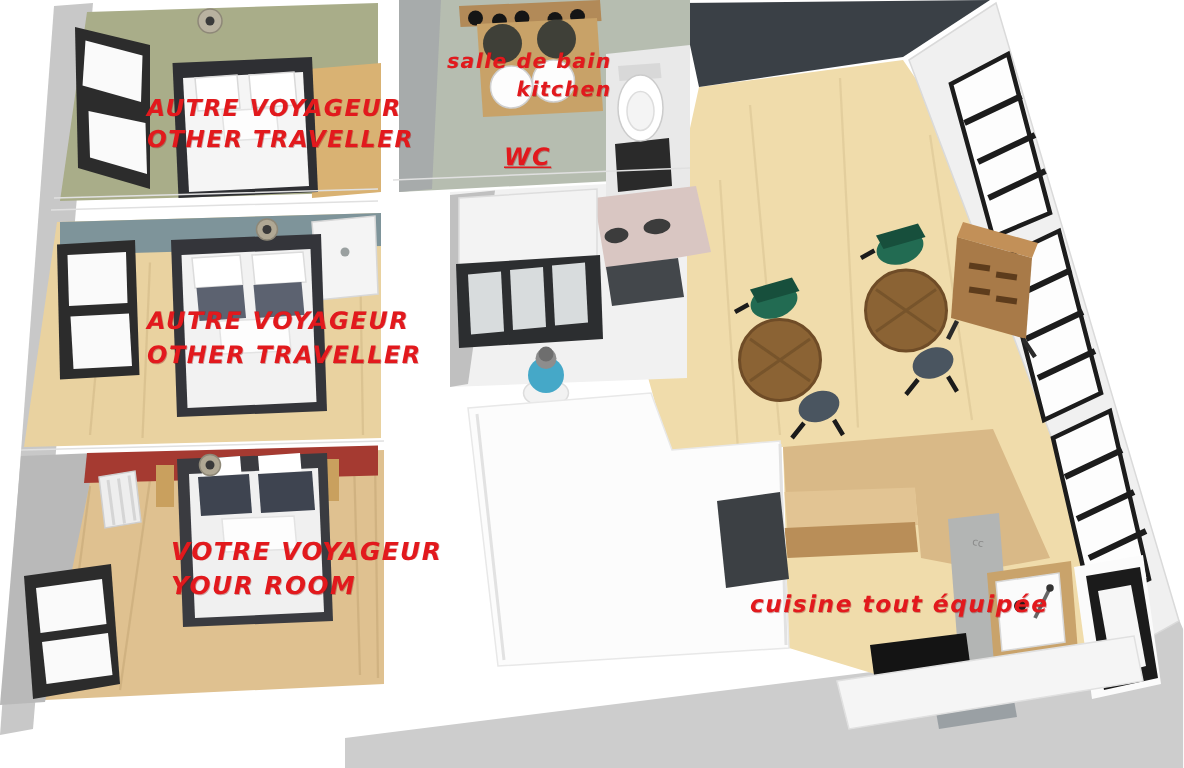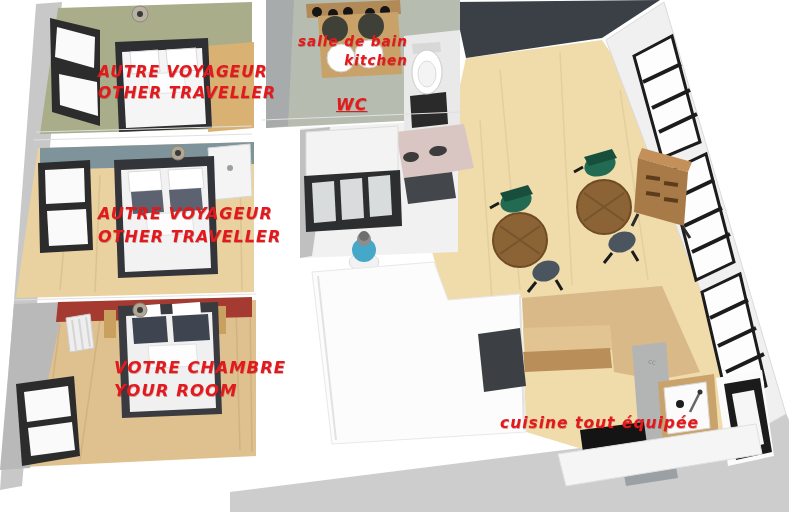--- a/index.html
+++ b/index.html
@@ -8,21 +8,21 @@
   .stage svg{position:absolute;left:0;top:0;}
   .plan-label{position:absolute;color:#e2191d;font-weight:700;font-style:italic;
               letter-spacing:1px;white-space:nowrap;line-height:1.35;
               text-shadow:0.5px 0.5px 0 rgba(140,10,10,.35);pointer-events:none;}
   .lbl-b1{left:98px;top:62px;font-size:15.5px;line-height:21px;}
   .lbl-b2{left:98px;top:202px;font-size:16px;line-height:23px;}
   .lbl-b3{left:114px;top:356px;font-size:16.5px;line-height:23px;}
   .lbl-bath{left:298px;top:32px;font-size:13.5px;line-height:19px;text-align:right;}
   .lbl-wc{left:336px;top:94px;font-size:16px;text-decoration:underline;}
   .lbl-ent{left:400px;top:330px;font-size:13.5px;line-height:19px;}
-  .lbl-kit{left:500px;top:412px;font-size:15.5px;line-height:22px;}
+  .lbl-kit{left:500px;top:392px;font-size:15.5px;line-height:22px;}
   .lbl-cc{left:648px;top:358px;font-size:7px;color:#8a8a8a;font-weight:400;
           font-style:normal;transform:rotate(12deg);text-shadow:none;letter-spacing:0;}
 </style>
 </head>
 <body>
 
 <div class="stage">
 <svg width="789" height="512" viewBox="0 0 789 512">
 
   <g>
@@ -259,21 +259,21 @@
 
 <div class="plan-label lbl-b1">
   <div>AUTRE VOYAGEUR</div>
   <div>OTHER TRAVELLER</div>
 </div>
 <div class="plan-label lbl-b2">
   <div>AUTRE VOYAGEUR</div>
   <div>OTHER TRAVELLER</div>
 </div>
 <div class="plan-label lbl-b3">
-  <div>VOTRE CHAMBRE</div>
+  <div>VOTRE VOYAGEUR</div>
   <div>YOUR ROOM</div>
 </div>
 <div class="plan-label lbl-bath">
   <div>salle de bain</div>
   <div>kitchen</div>
 </div>
 <div class="plan-label lbl-wc">
   <div>WC</div>
 </div>
 <div class="plan-label lbl-kit">

